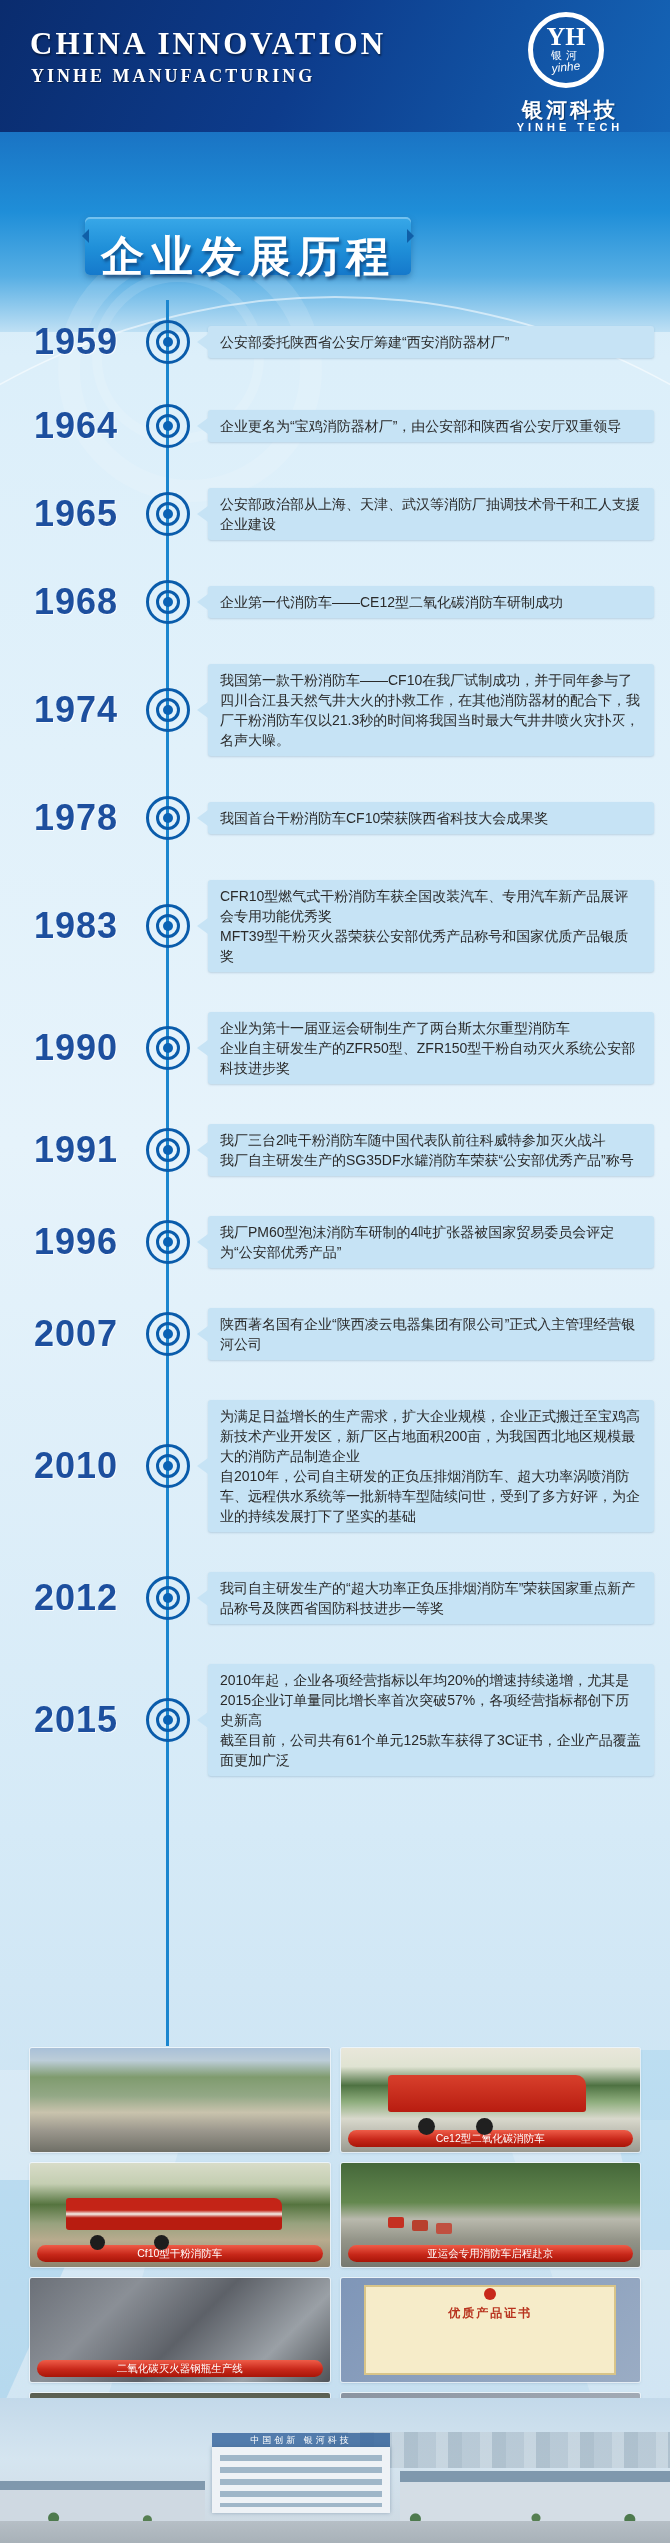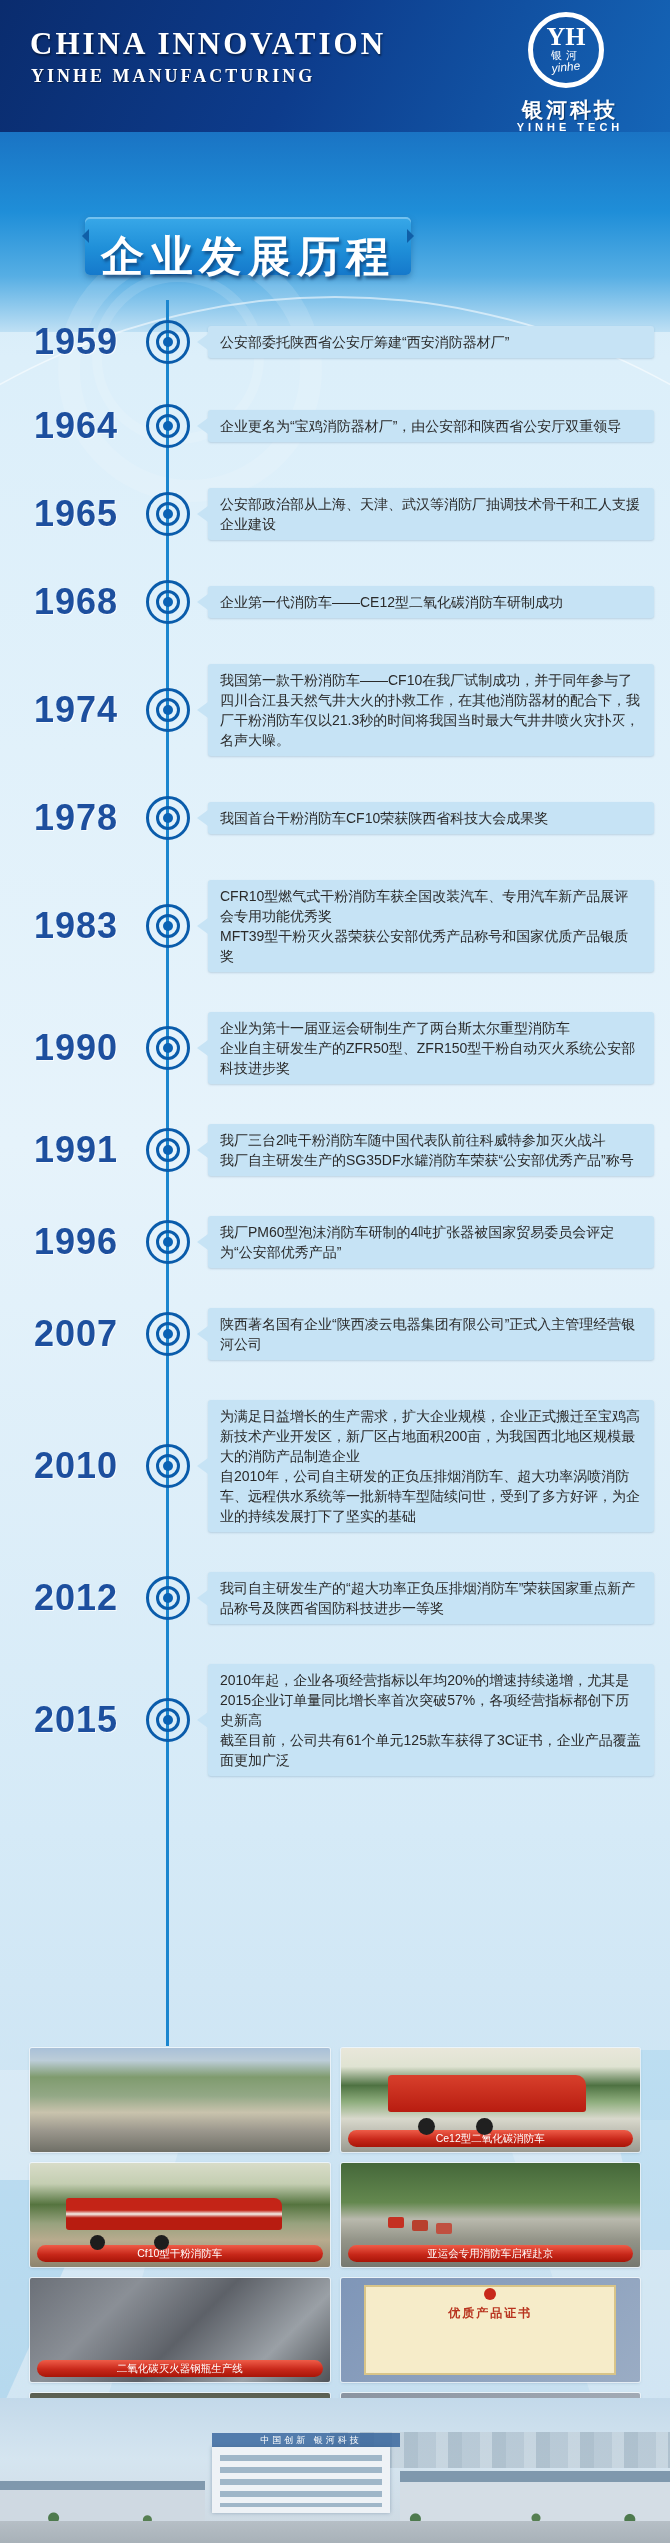--- a/index.html
+++ b/index.html
@@ -123,21 +123,21 @@
     background:repeating-linear-gradient(90deg,#aebfcc 0 18px,#c2d0da 18px 30px,#9fb2c0 30px 44px);opacity:.7;}
   .f-hall-l{position:absolute;bottom:22px;left:0;width:205px;height:40px;
     background:linear-gradient(180deg,#7f98ad 0 9px,#cfd9e2 9px 100%);}
   .f-hall-r{position:absolute;bottom:20px;left:400px;width:270px;height:52px;
     background:linear-gradient(180deg,#7f98ad 0 11px,#d4dde5 11px 100%);}
   .f-build{position:absolute;bottom:30px;left:212px;width:178px;height:66px;background:#eef2f6;
     box-shadow:0 0 4px rgba(60,90,120,.4);}
   .f-win{position:absolute;inset:8px 8px 6px 8px;
     background:repeating-linear-gradient(180deg,#9fb6c8 0 6px,#eef2f6 6px 12px);}
   .f-sign{position:absolute;bottom:96px;left:212px;width:178px;height:14px;background:rgba(40,90,150,.75);
-    color:#fff;font-size:9px;line-height:14px;text-align:center;letter-spacing:3px;padding-left:10px;}
+    color:#fff;font-size:9px;line-height:14px;text-align:center;letter-spacing:3px;}
   .f-road{position:absolute;bottom:0;left:0;width:670px;height:22px;
     background:linear-gradient(180deg,#b6bfc6 0%,#a8b1b8 100%);}
   .f-trees{position:absolute;bottom:16px;left:0;width:670px;height:18px;
     background-image:radial-gradient(circle at 8% 50%,#4e7a4e 5px,transparent 6px),
       radial-gradient(circle at 22% 60%,#567f52 4px,transparent 5px),
       radial-gradient(circle at 62% 55%,#4e7a4e 5px,transparent 6px),
       radial-gradient(circle at 80% 50%,#567f52 4px,transparent 5px),
       radial-gradient(circle at 94% 58%,#4e7a4e 5px,transparent 6px);}
 </style>
 </head>

